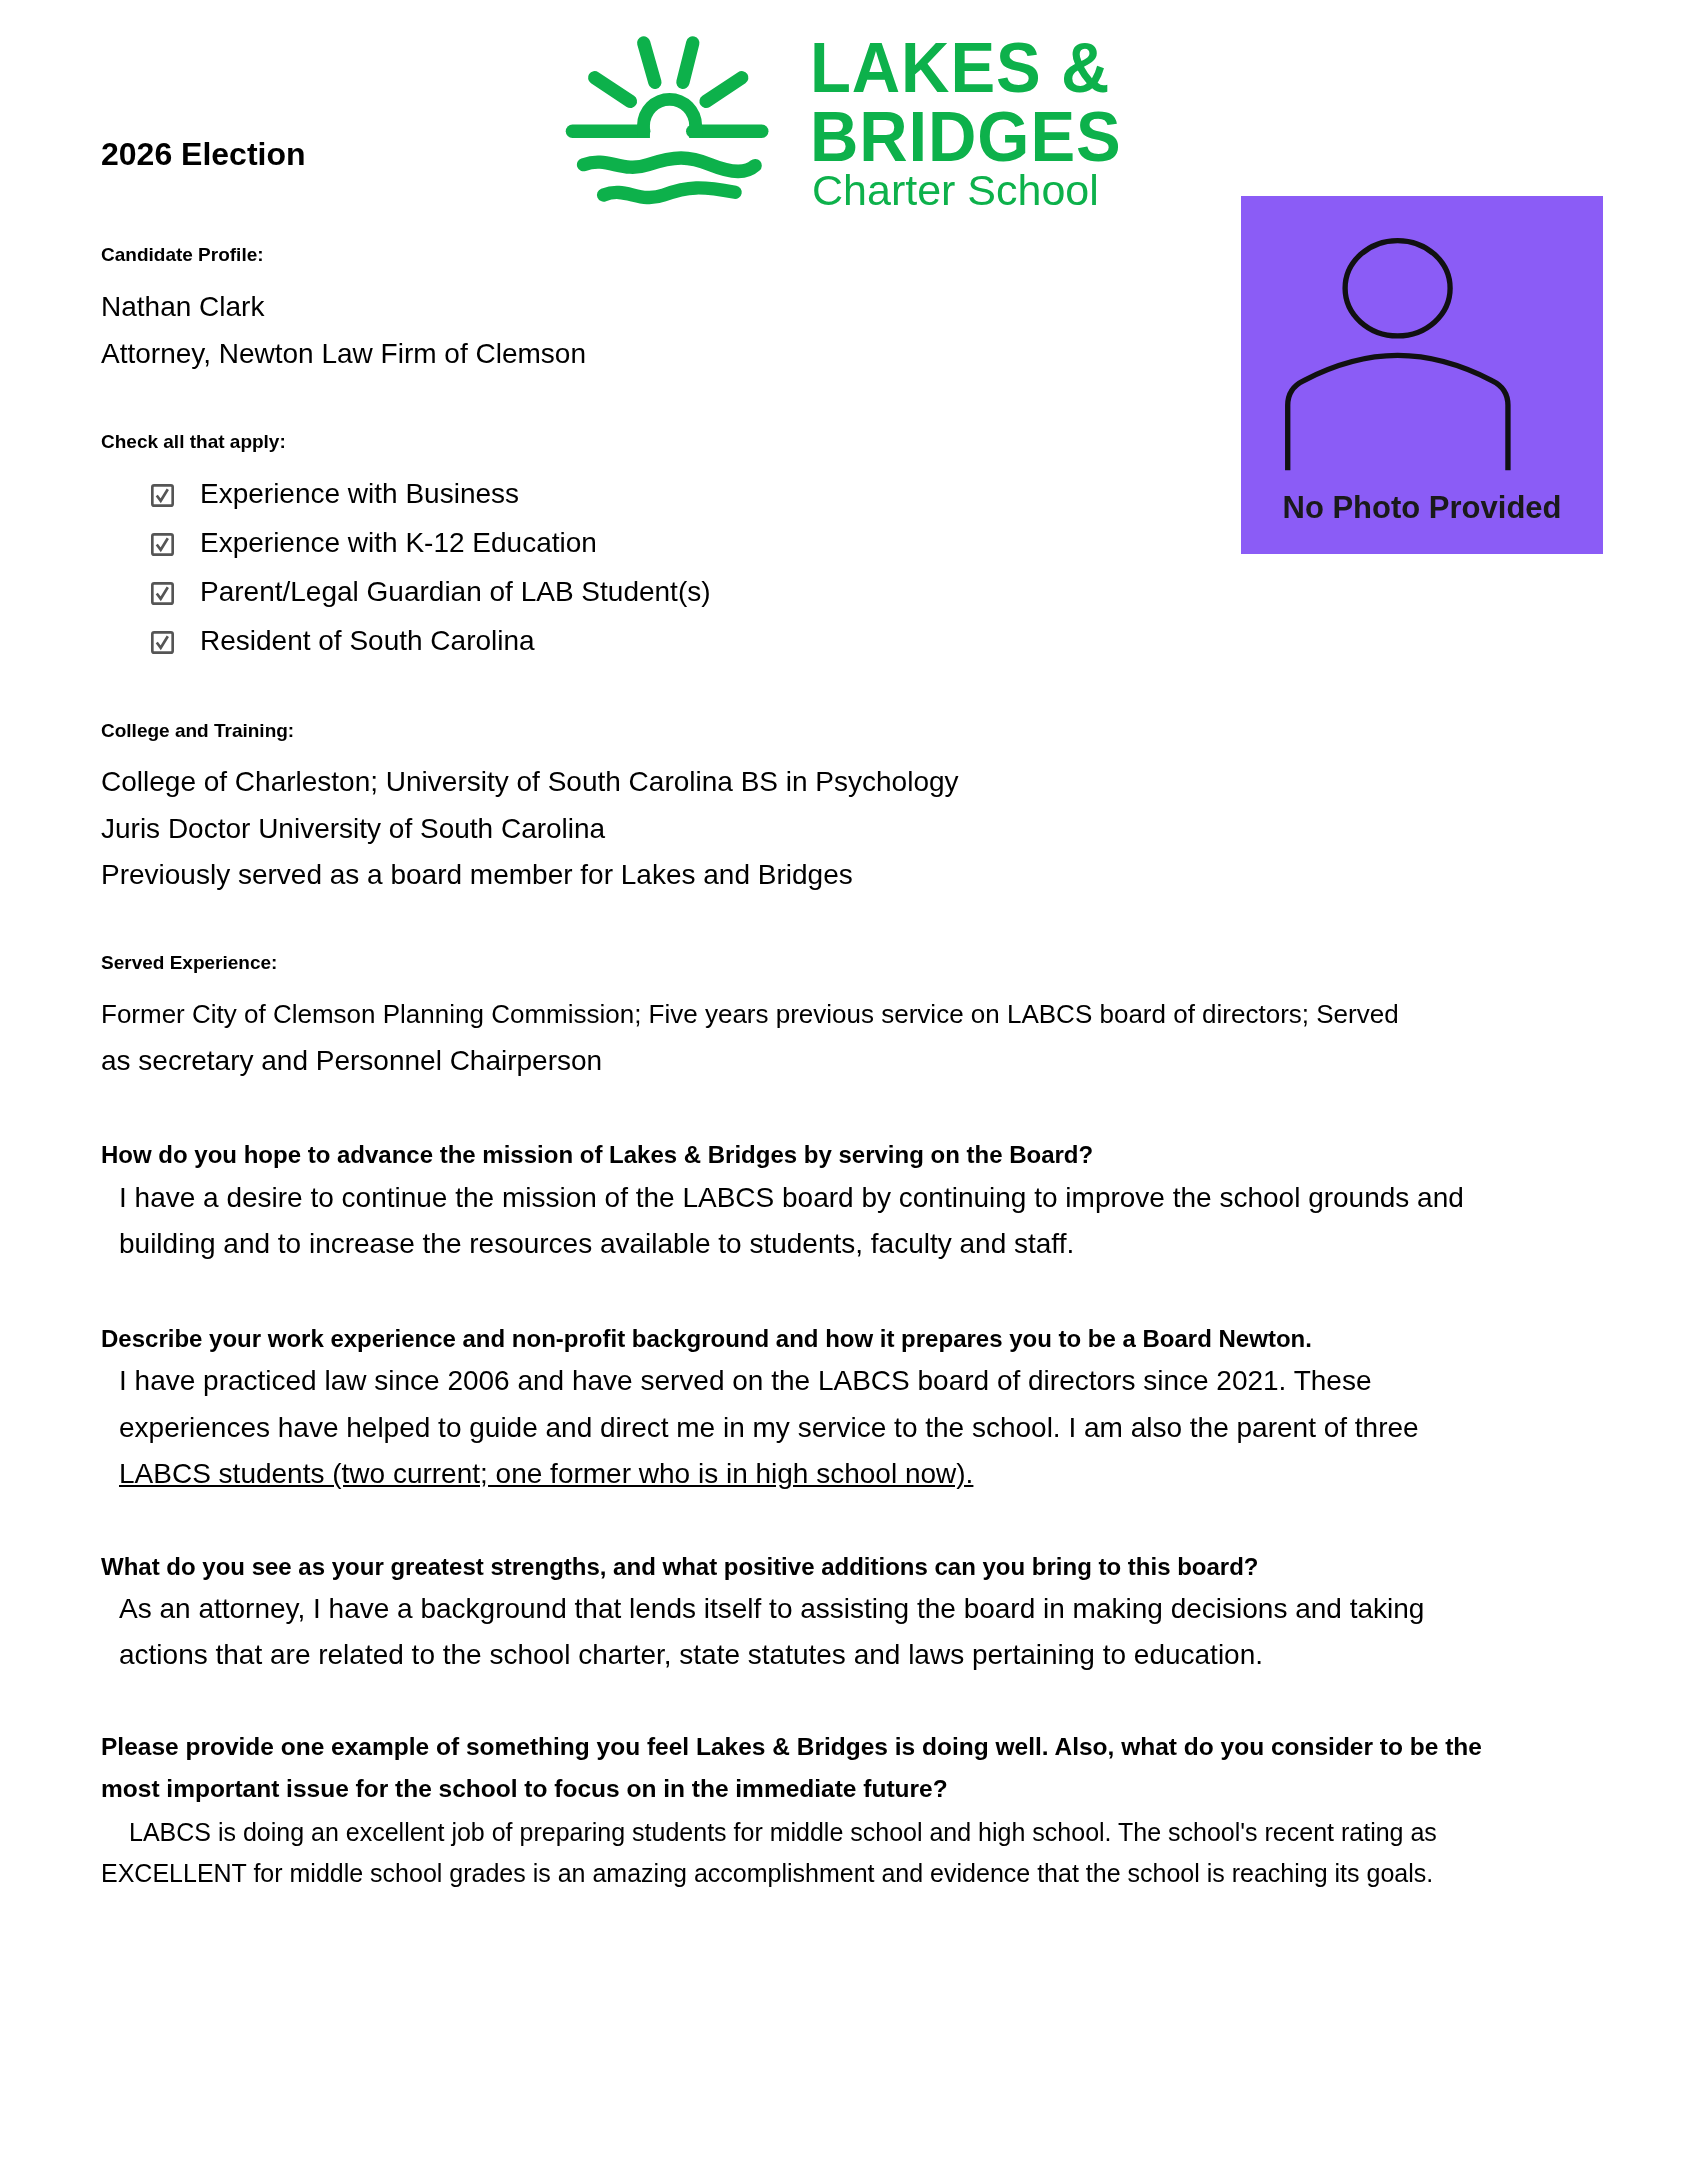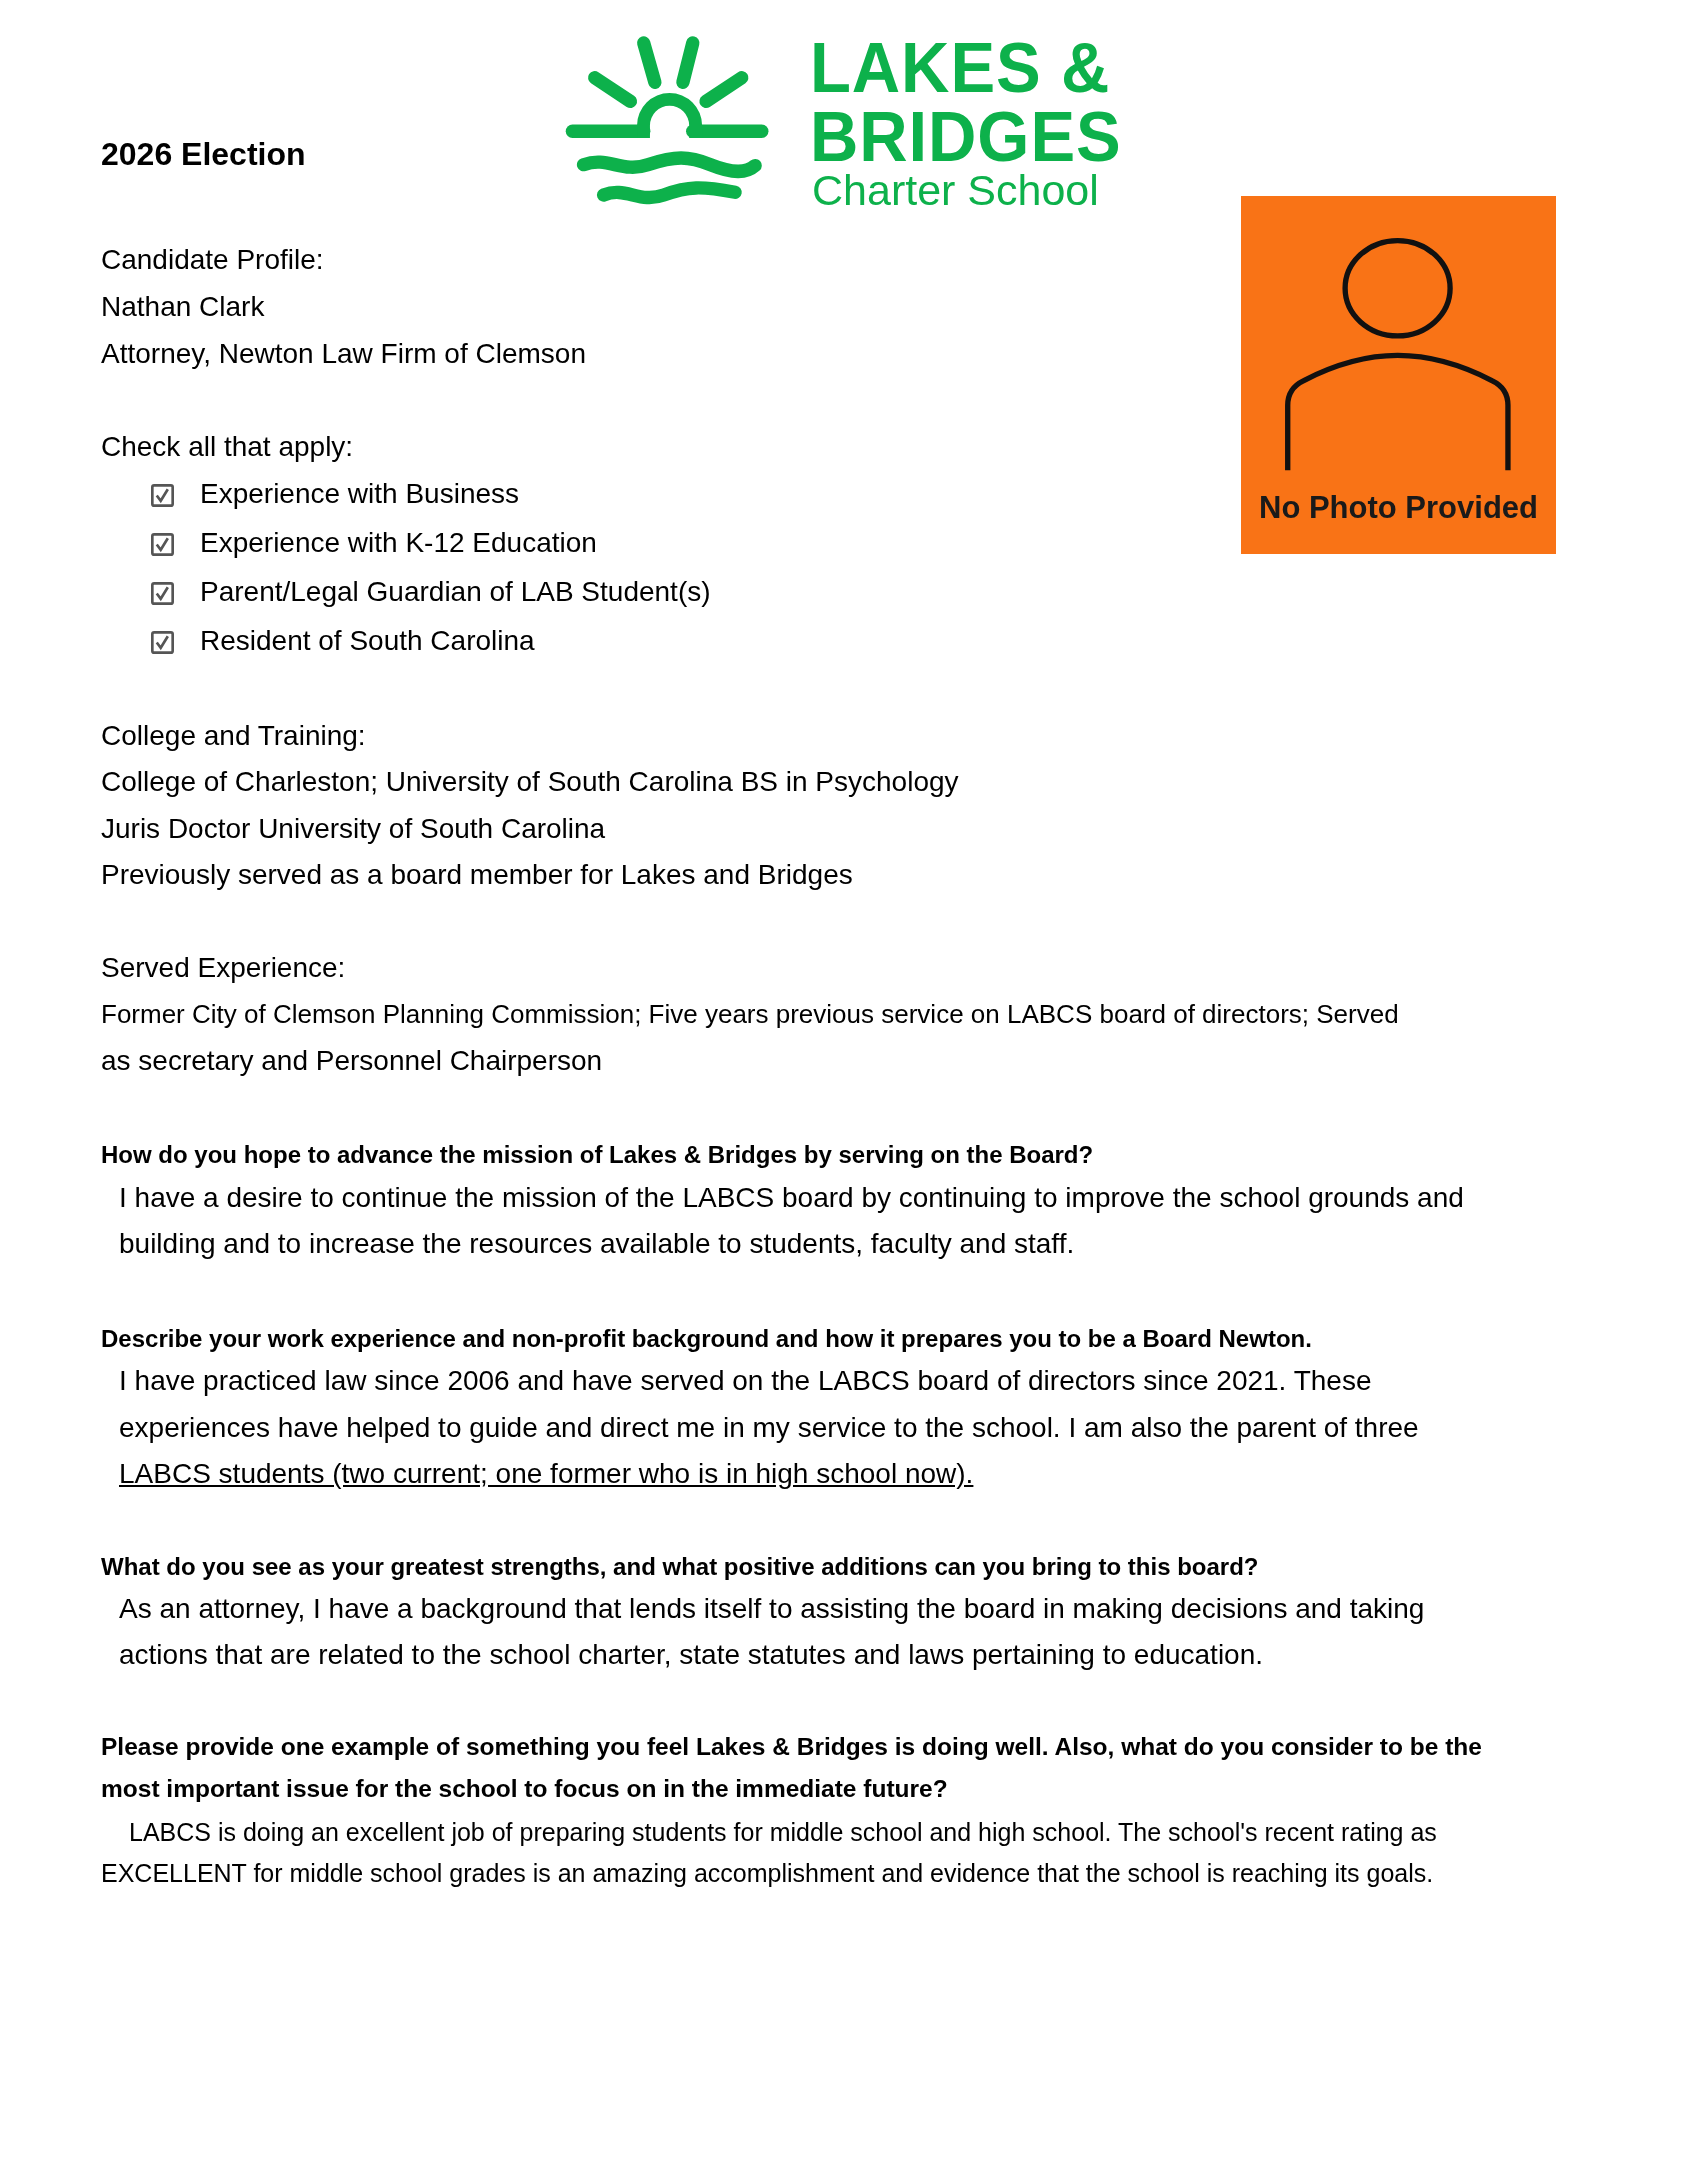--- a/index.html
+++ b/index.html
@@ -3,35 +3,35 @@
 <meta charset="utf-8">
 <style>
   html, body { margin: 0; padding: 0; background: #ffffff; }
   body {
     width: 1699px; height: 2183px; position: relative; overflow: hidden;
     font-family: "Liberation Sans", sans-serif; color: #000000;
   }
   .abs { position: absolute; }
   .line { position: absolute; left: 101px; white-space: nowrap; }
   .h-title { font-size: 32px; font-weight: bold; }
-  .h-sec { font-size: 28px; font-weight: normal; }
+  .h-sec { font-size: 19px; font-weight: bold; }
   .body { font-size: 28px; }
   .q { font-size: 24px; font-weight: bold; }
   .ans { font-size: 28px; margin-left: 18px; }
   .ans-s { font-size: 25px; }
 
   
   #logo-icon { left: 559px; top: 31px; width: 214px; height: 176px; }
   .logo-word { position: absolute; font-weight: bold; color: #0DB14B; white-space: nowrap; letter-spacing: 0.9px; }
   #logo-line1 { left: 810px; top: 32px; font-size: 67px; line-height: 67px; transform: scaleY(1.05); transform-origin: top left; }
   #logo-line2 { left: 810px; top: 101px; font-size: 67px; line-height: 67px; transform: scaleY(1.05); transform-origin: top left; }
   #logo-line3 { left: 812px; top: 168px; font-size: 43px; line-height: 45px; font-weight: normal; letter-spacing: 0px; }
 
   
-  #photo { left: 1241px; top: 196px; width: 315px; height: 358px; background: #f97316; }
+  #photo { left: 1241px; top: 196px; width: 362px; height: 358px; background: #8b5cf6; }
   #photo svg { position: absolute; left: 0; top: 0; }
   #photo-caption { position: absolute; left: 0; width: 100%; top: 294px; text-align: center;
     font-size: 31px; font-weight: bold; color: #1a1a1a; white-space: nowrap; }
 
   
   .check-row { position: absolute; left: 151px; height: 36px; white-space: nowrap; }
   .check-box { position: absolute; left: 0; top: 3.6px; width: 23px; height: 23px; }
   .check-label { position: absolute; left: 49px; top: -1.8px; font-size: 28px; }
 </style>
 </head>

